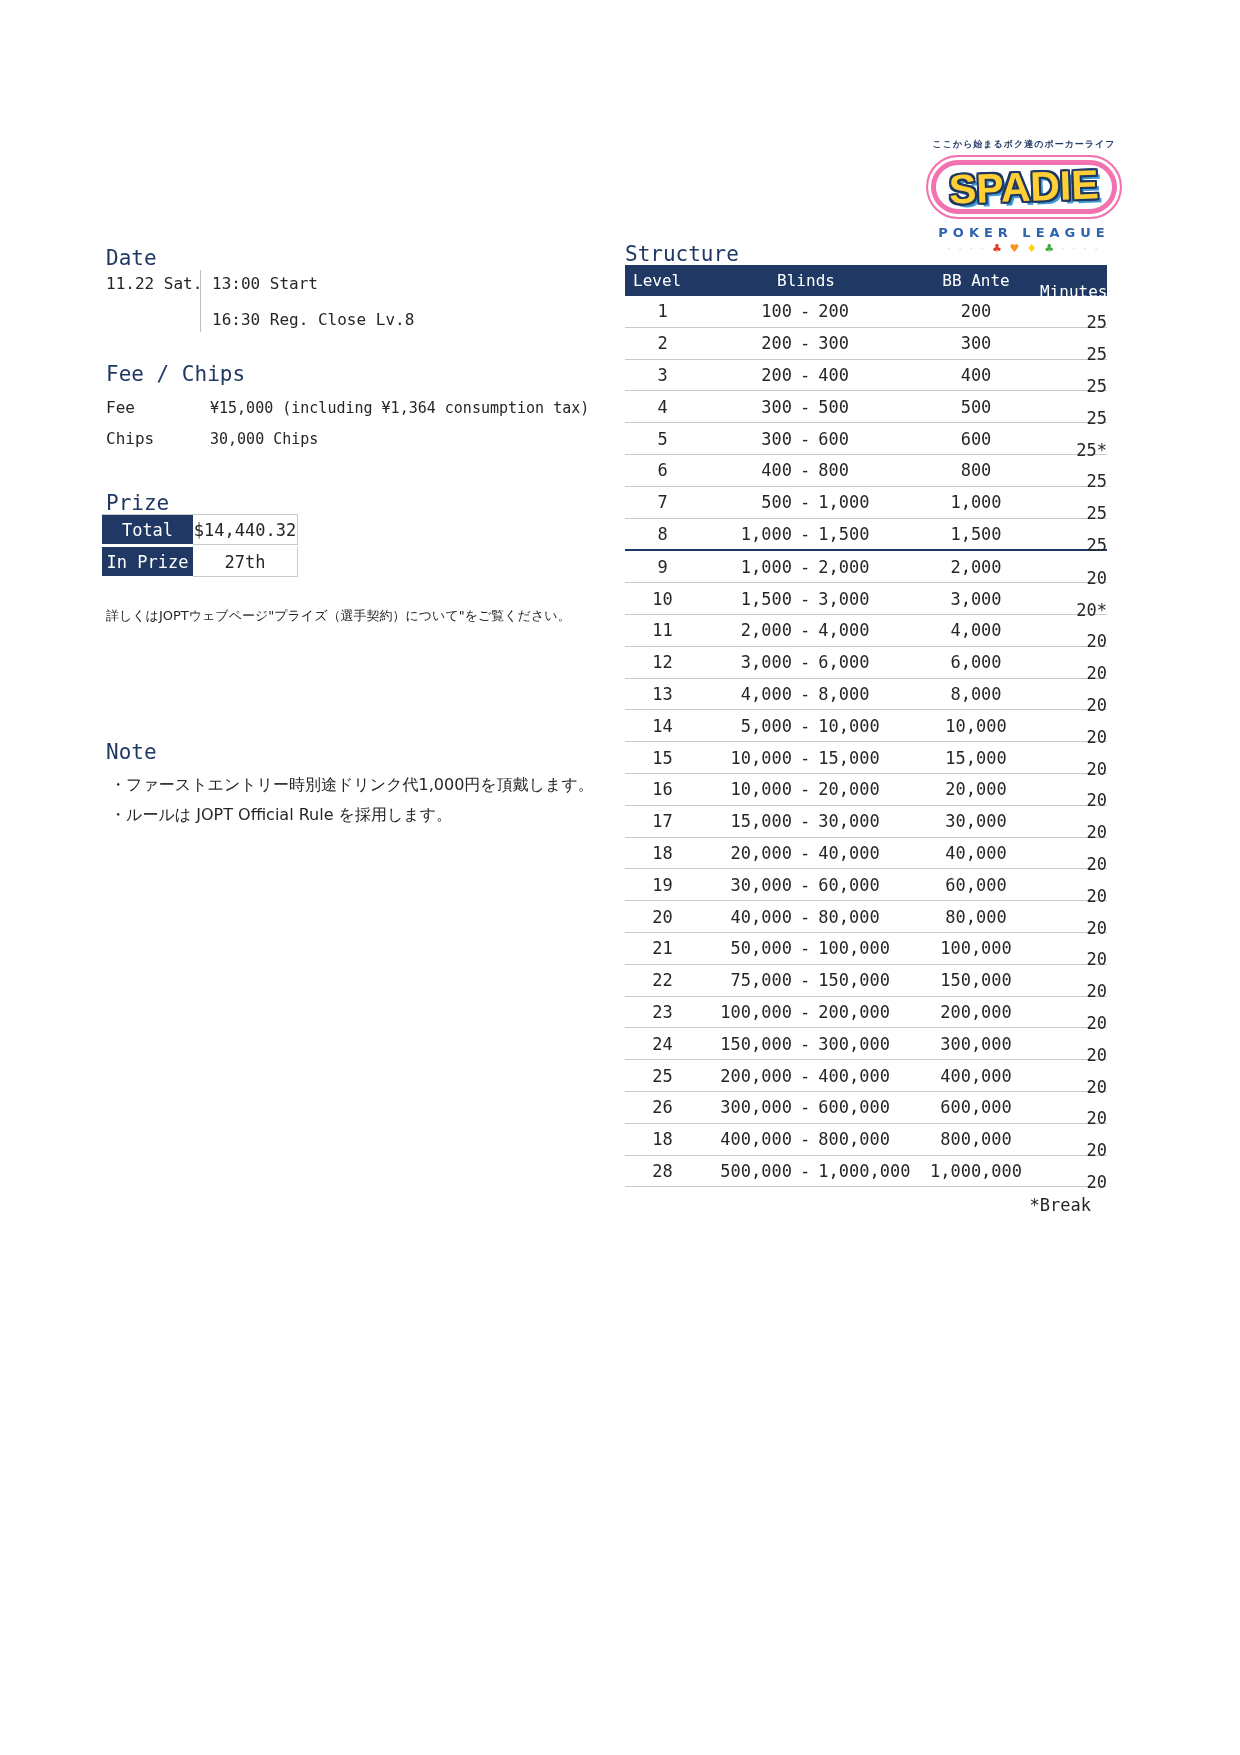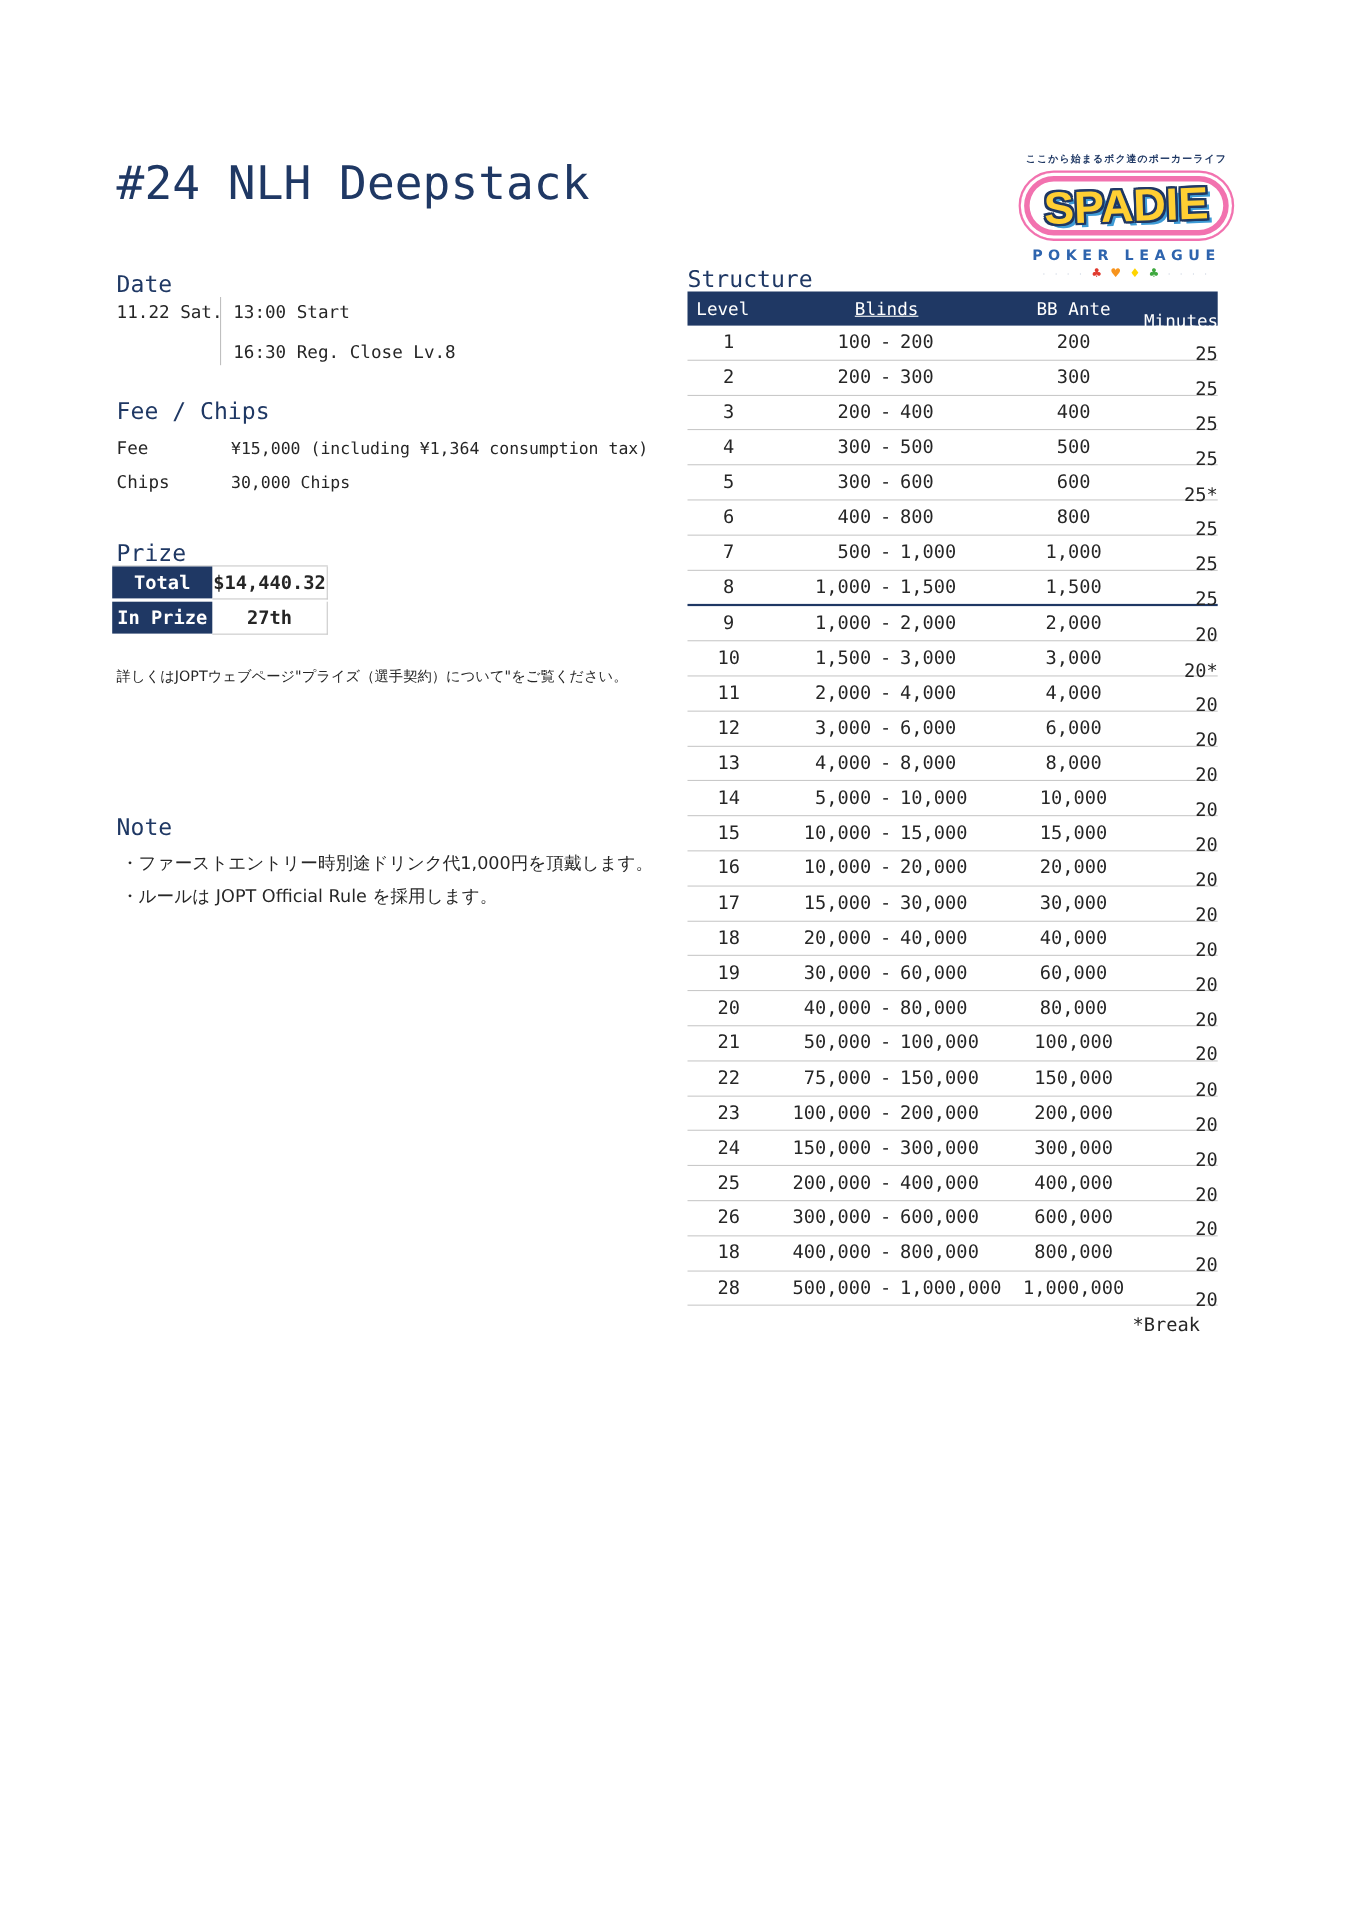--- a/index.html
+++ b/index.html
@@ -37,21 +37,21 @@
   .s-table{width:482px;}
   .s-header{display:flex;height:31px;background:#1F3864;color:#ffffff;font-size:16px;align-items:center;}
   .s-header .c-level{text-align:left;padding-left:8px;box-sizing:border-box;}
   .srow{display:flex;height:30.8px;align-items:center;font-size:17px;border-bottom:1px solid #C9C9C9;}
   .srow.regclose{border-bottom:2px solid #1F3864;}
   .c-level{width:75px;text-align:center;}
   .c-blinds{width:212px;display:flex;align-items:center;}
   .c-blinds .sb{width:92px;text-align:right;display:inline-block;}
   .c-blinds .dash{padding:0 8px;}
   .c-blinds .bb{text-align:left;display:inline-block;}
-  .s-header .c-blinds{justify-content:center;text-decoration:underline;}
+  .s-header .c-blinds{justify-content:center;}
   .c-ante{width:128px;text-align:center;}
   .c-min{width:67px;text-align:right;margin-top:22px;}
   .s-footnote{width:482px;text-align:right;font-size:17px;padding-top:8px;padding-right:16px;box-sizing:border-box;}
 
   
   .logo{width:196px;}
   .logo-tagline{font-family:"DejaVu Sans",sans-serif;font-weight:bold;font-size:9px;color:#1F3864;
                 text-align:center;letter-spacing:1px;white-space:nowrap;}
   .stadium{margin-top:4px;height:60px;border:2px solid #F272AF;border-radius:36px;background:#fff;
            box-shadow:inset 0 0 0 3px #ffffff, inset 0 0 0 8px #F272AF;
@@ -65,21 +65,20 @@
           font-size:13px;color:#2E64AE;letter-spacing:5px;white-space:nowrap;}
   .suits-row{margin-top:2px;text-align:center;font-size:11px;letter-spacing:2px;white-space:nowrap;
              font-family:"DejaVu Sans",sans-serif;}
   .suit-dots{color:#C2CBDA;font-size:8px;letter-spacing:3px;}
 </style>
 </head>
 <body>
 
 <div class="page">
 
-  <div class="abs h1" style="left:106px;top:142px;">#24 NLH Deepstack</div>
 
   <div class="abs logo" style="left:926px;top:138px;">
     <div class="logo-tagline">ここから始まるボク達のポーカーライフ</div>
     <div class="stadium">
       <div class="brand">SPADIE</div>
     </div>
     <div class="league">POKER LEAGUE</div>
     <div class="suits-row">
       <span class="suit-dots">· · · ·</span>
       <span style="color: rgb(224, 58, 47);">♣</span>
@@ -96,21 +95,21 @@
   <div class="abs kv-line" style="left:212px;top:274px;">13:00 Start</div>
   <div class="abs kv-line" style="left:212px;top:310px;">16:30 Reg. Close Lv.8</div>
 
   <div class="abs h2" style="left:106px;top:362px;">Fee / Chips</div>
   <div class="abs fee-label" style="left:106px;top:398px;">Fee</div>
   <div class="abs fee-value" style="left:210px;top:399px;">¥15,000 (including ¥1,364 consumption tax)</div>
   <div class="abs fee-label" style="left:106px;top:429px;">Chips</div>
   <div class="abs fee-value" style="left:210px;top:430px;">30,000 Chips</div>
 
   <div class="abs h2" style="left:106px;top:491px;">Prize</div>
-  <div class="abs prize-table" style="left:102px;top:514px;font-weight:bold;">
+  <div class="abs prize-table" style="left:102px;top:514px;">
     <div class="prize-row">
       <div class="prize-label">Total</div>
       <div class="prize-value">$14,440.32</div>
     </div>
     <div class="prize-row">
       <div class="prize-label">In Prize</div>
       <div class="prize-value">27th</div>
     </div>
   </div>
 

